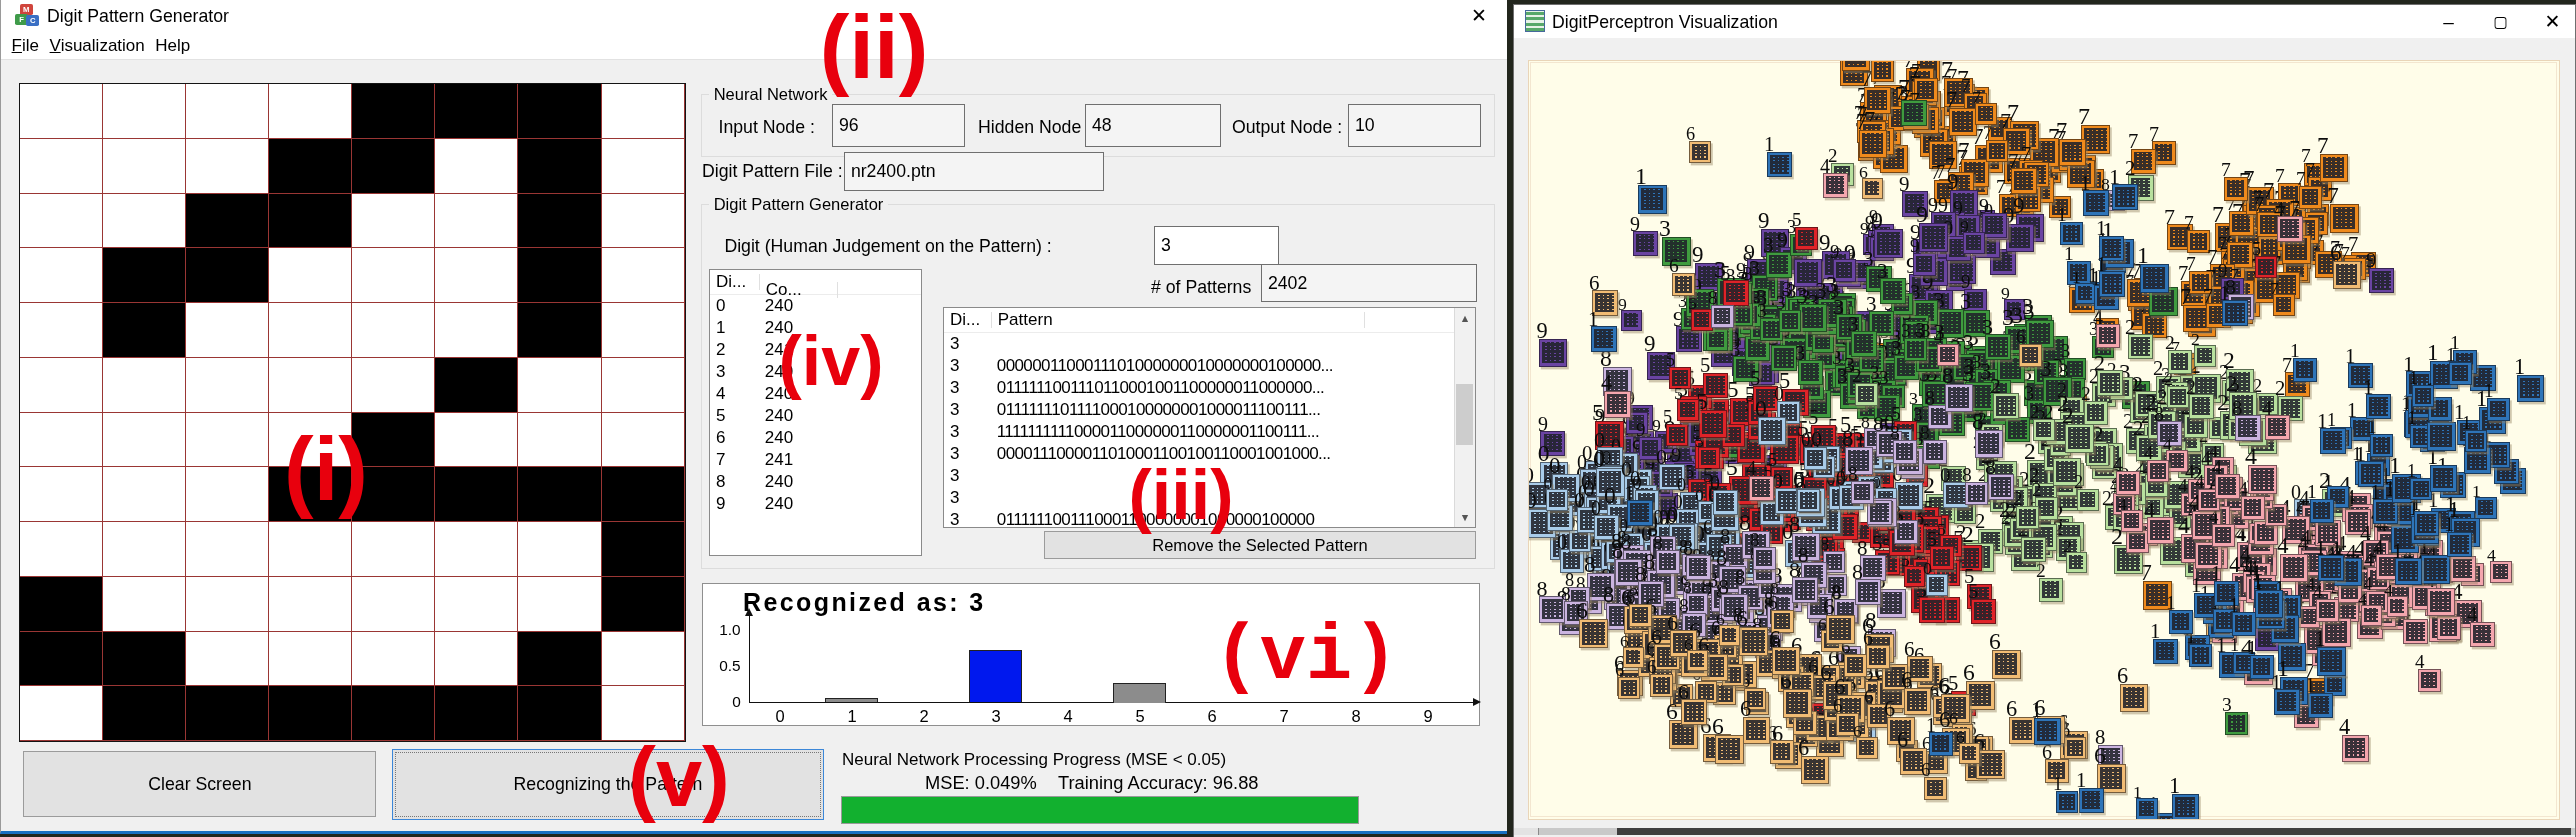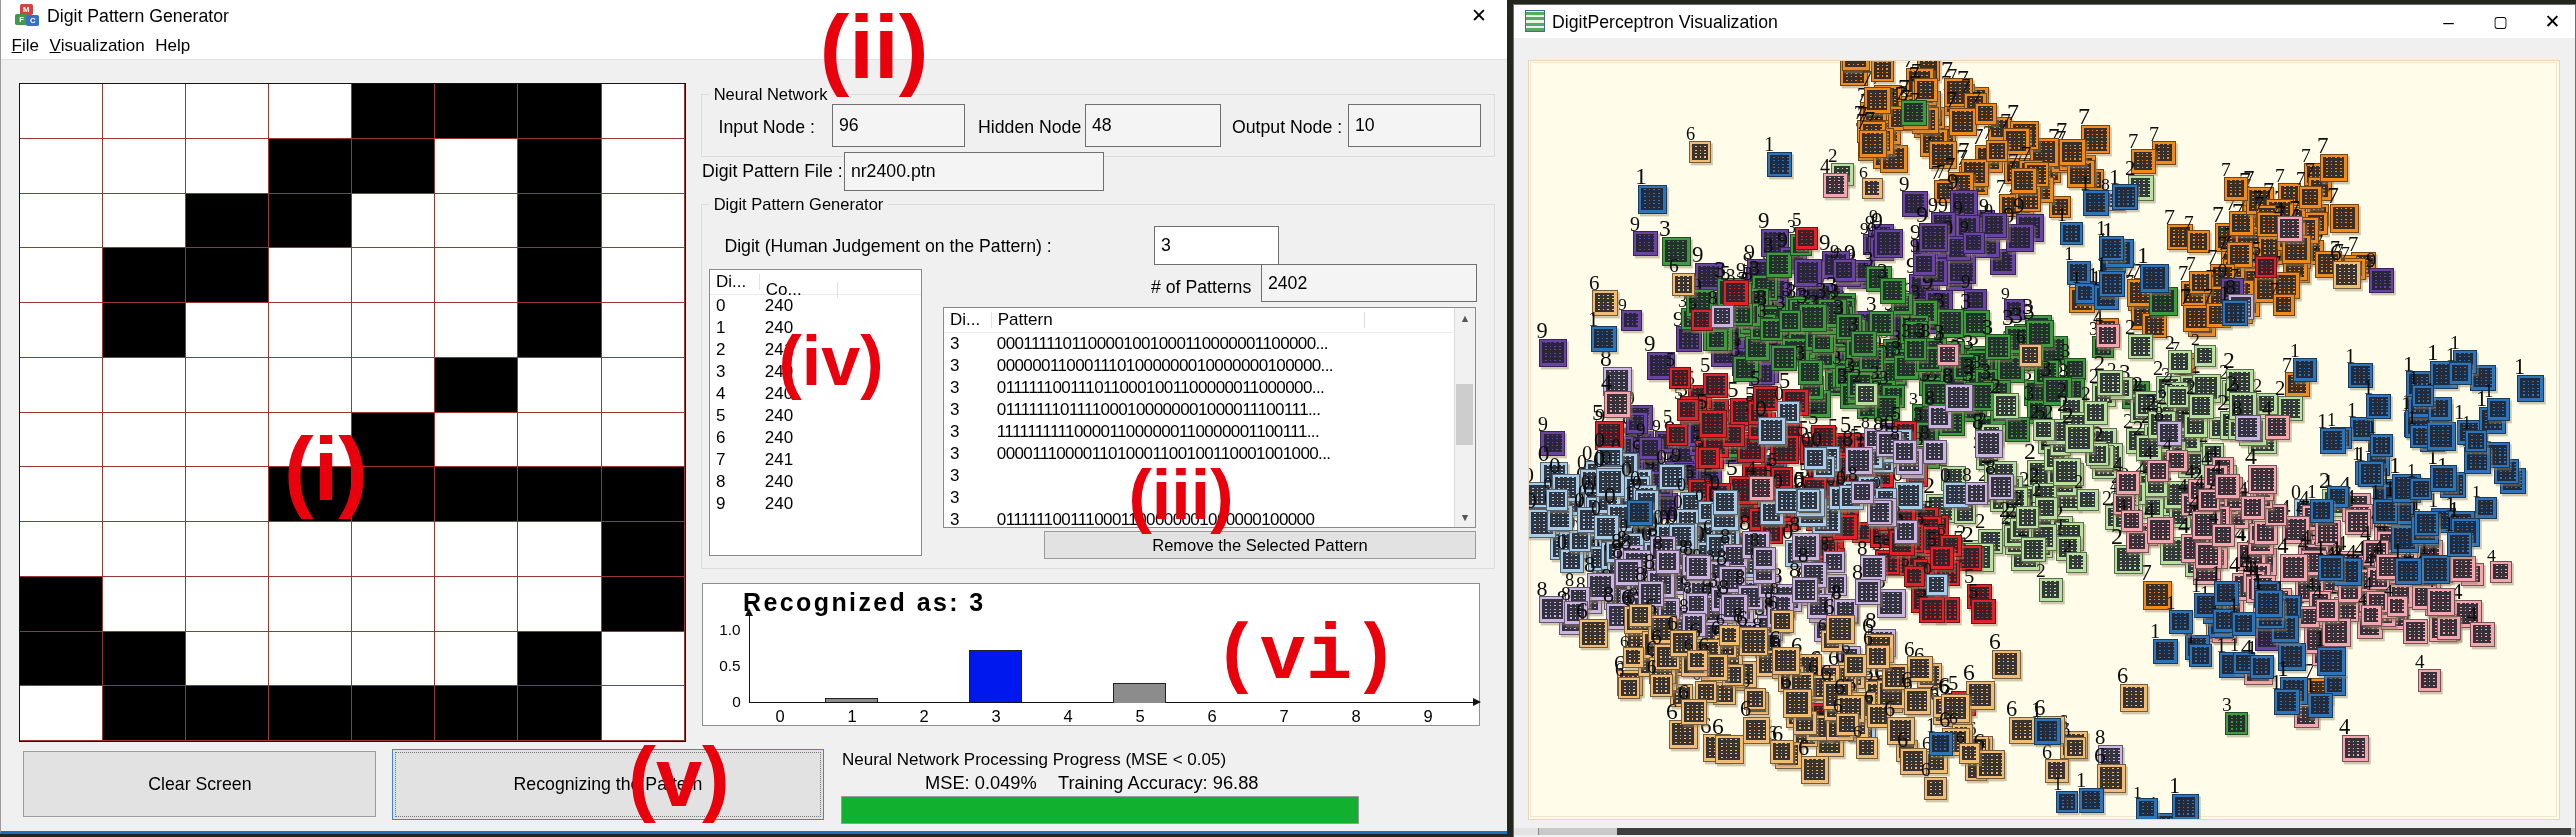--- a/index.html
+++ b/index.html
@@ -281,21 +281,20 @@
       <div class="edit gray" style="left:559px;top:59px;width:216px;height:38px;">2402</div>
 
       <div class="list" style="left:241px;top:102px;width:533px;height:221px;">
         <div class="lhead">
           <div style="width:41px;">Di...</div>
           <div style="width:366px;">Pattern</div>
         </div>
         <div id="pattern-rows">
             <div class="lrow">
               <div style="width:41px;">3</div>
-              <div style="width:449px;letter-spacing:-0.6px;">0001111101100001001000110000001100000...</div>
             </div>
             <div class="lrow">
               <div style="width:41px;">3</div>
               <div style="width:449px;letter-spacing:-0.6px;">0000001100011101000000010000000100000...</div>
             </div>
             <div class="lrow">
               <div style="width:41px;">3</div>
               <div style="width:449px;letter-spacing:-0.6px;">0111111001110110001001100000011000000...</div>
             </div>
             <div class="lrow">

